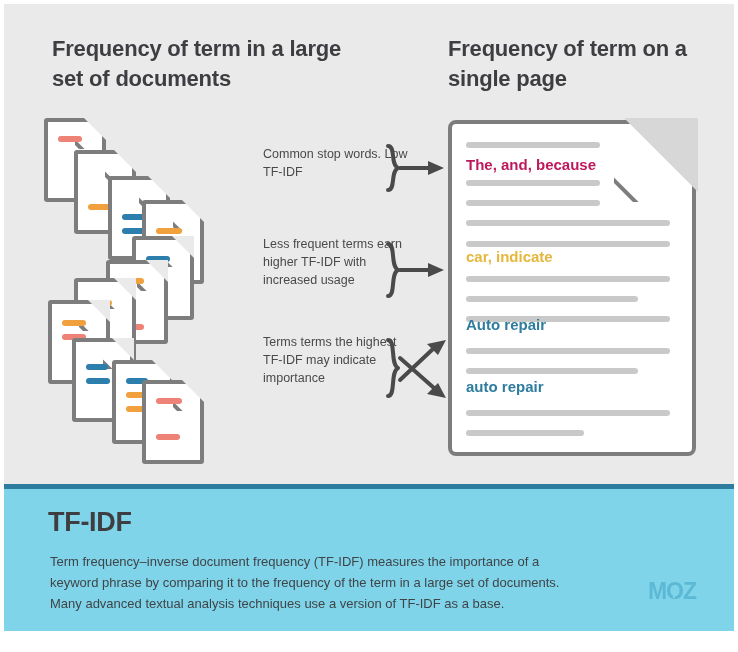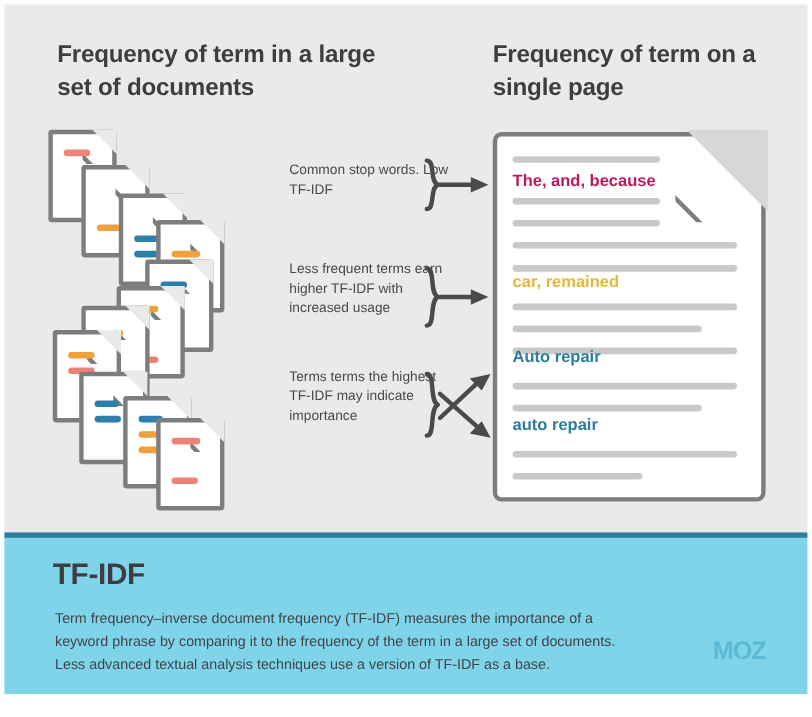--- a/index.html
+++ b/index.html
@@ -374,39 +374,39 @@
       <div class="page-fold"></div>
       <div class="page-fold-edge"></div>
 
       <div class="page-line" style="top:22px;  width:134px;"></div>
       <div class="page-term term-red" style="top:36px;">The, and, because</div>
       <div class="page-line" style="top:60px;  width:134px;"></div>
       <div class="page-line" style="top:80px;  width:134px;"></div>
       <div class="page-line" style="top:100px; width:204px;"></div>
       <div class="page-line" style="top:121px; width:204px;"></div>
 
-      <div class="page-term term-yellow" style="top:128px;">car, remained</div>
+      <div class="page-term term-yellow" style="top:128px;">car, indicate</div>
       <div class="page-line" style="top:156px; width:204px;"></div>
       <div class="page-line" style="top:176px; width:172px;"></div>
       <div class="page-line" style="top:196px; width:204px;"></div>
 
       <div class="page-term term-blue" style="top:196px;">Auto repair</div>
       <div class="page-line" style="top:228px; width:204px;"></div>
       <div class="page-line" style="top:248px; width:172px;"></div>
 
       <div class="page-term term-blue" style="top:258px;">auto repair</div>
       <div class="page-line" style="top:290px; width:204px;"></div>
       <div class="page-line" style="top:310px; width:118px;"></div>
     </div>
 
   </div>
 
   <div class="divider"></div>
 
   <div class="bottom-panel">
     <div class="bottom-title">TF-IDF</div>
-    <div class="bottom-body">Term frequency–inverse document frequency (TF-IDF) measures the importance of a keyword phrase by comparing it to the frequency of the term in a large set of documents. Less advanced textual analysis techniques use a version of TF-IDF as a base.</div>
+    <div class="bottom-body">Term frequency–inverse document frequency (TF-IDF) measures the importance of a keyword phrase by comparing it to the frequency of the term in a large set of documents. Many advanced textual analysis techniques use a version of TF-IDF as a base.</div>
     <div class="moz-logo">
       <span>M</span><span class="o-glyph">O</span><span>Z</span>
     </div>
   </div>
 
 </div>
 
 </body></html>

